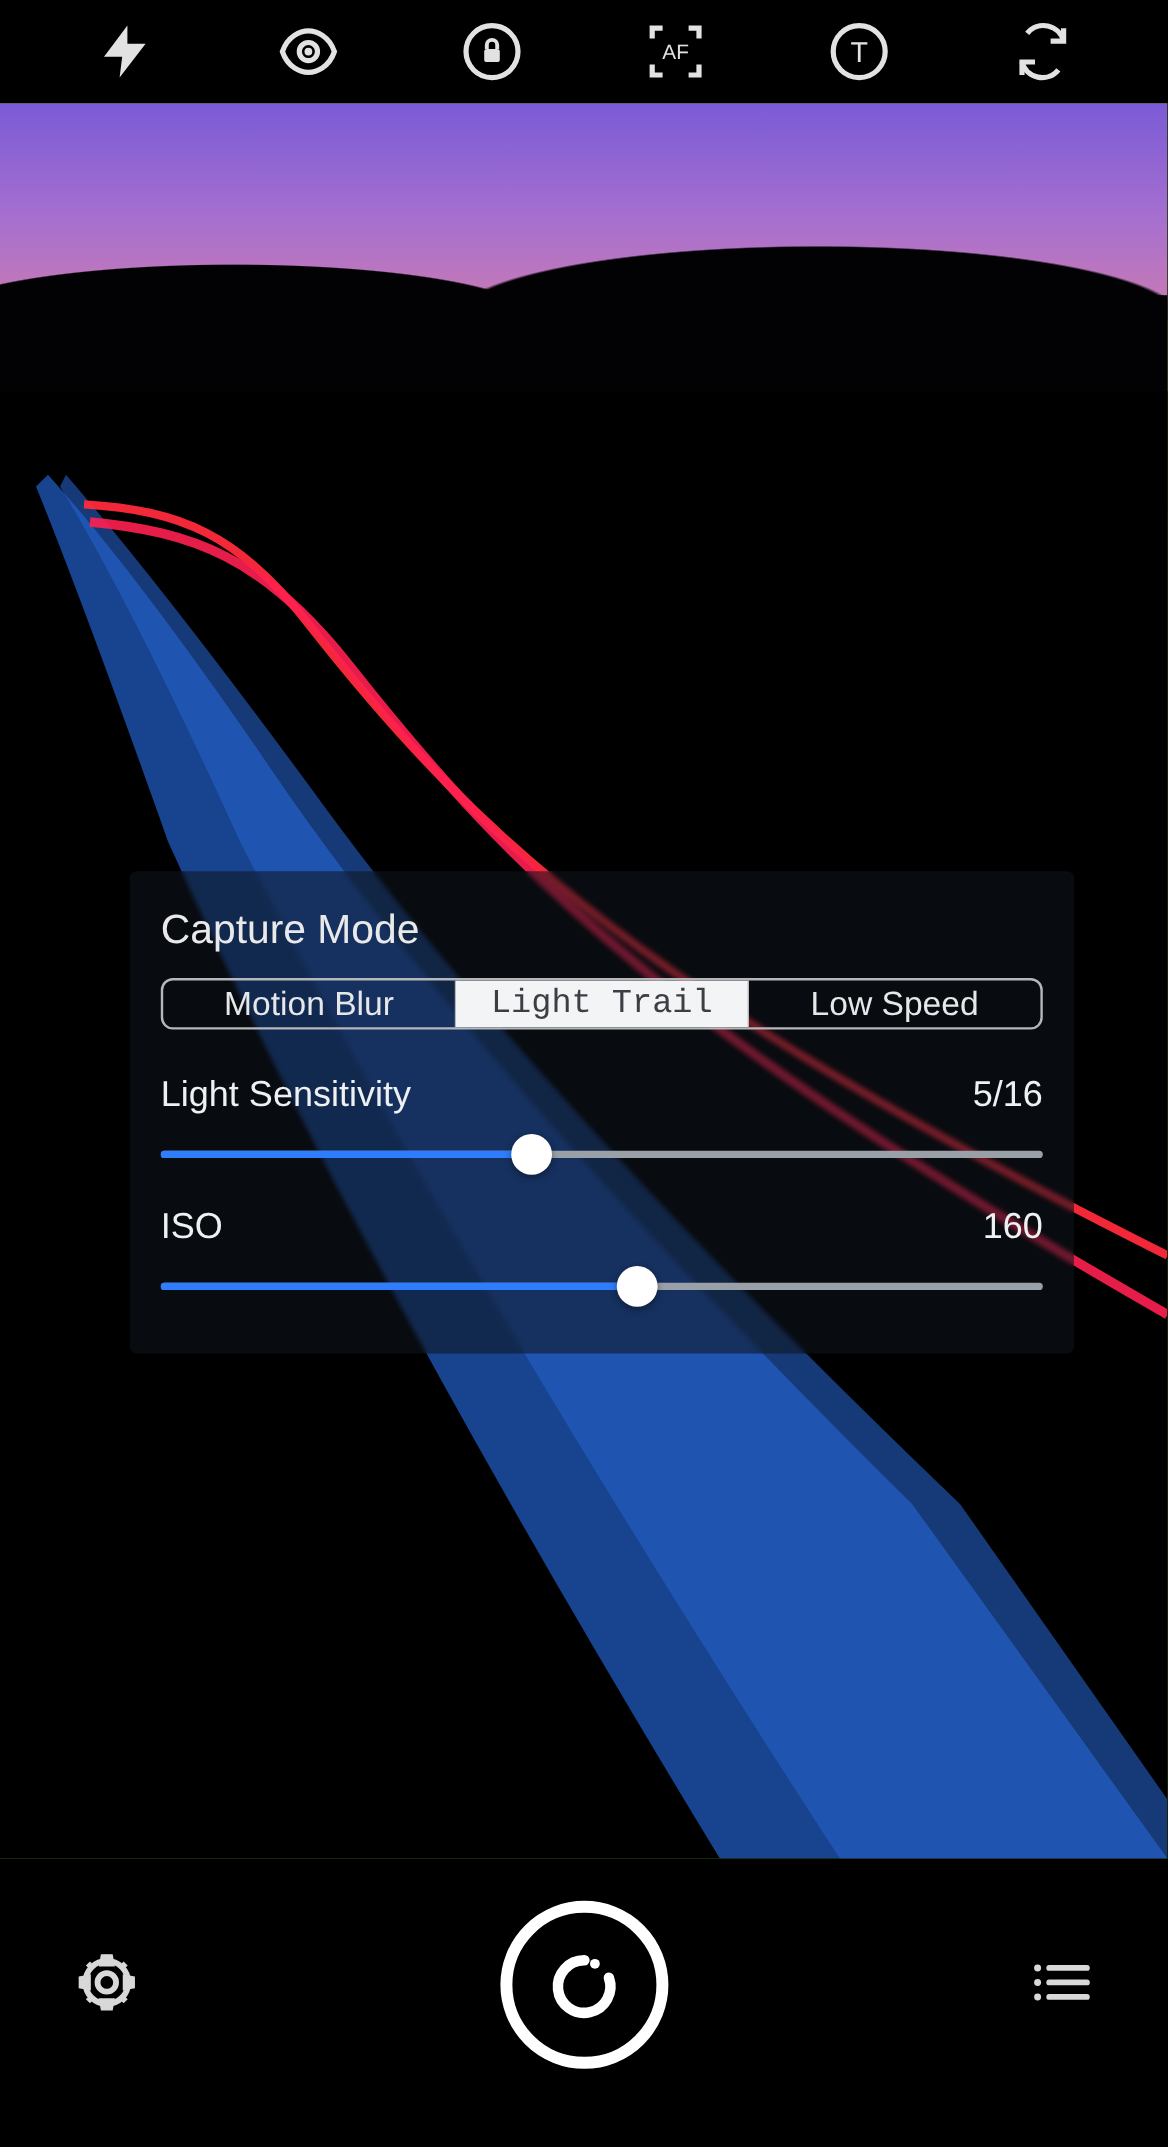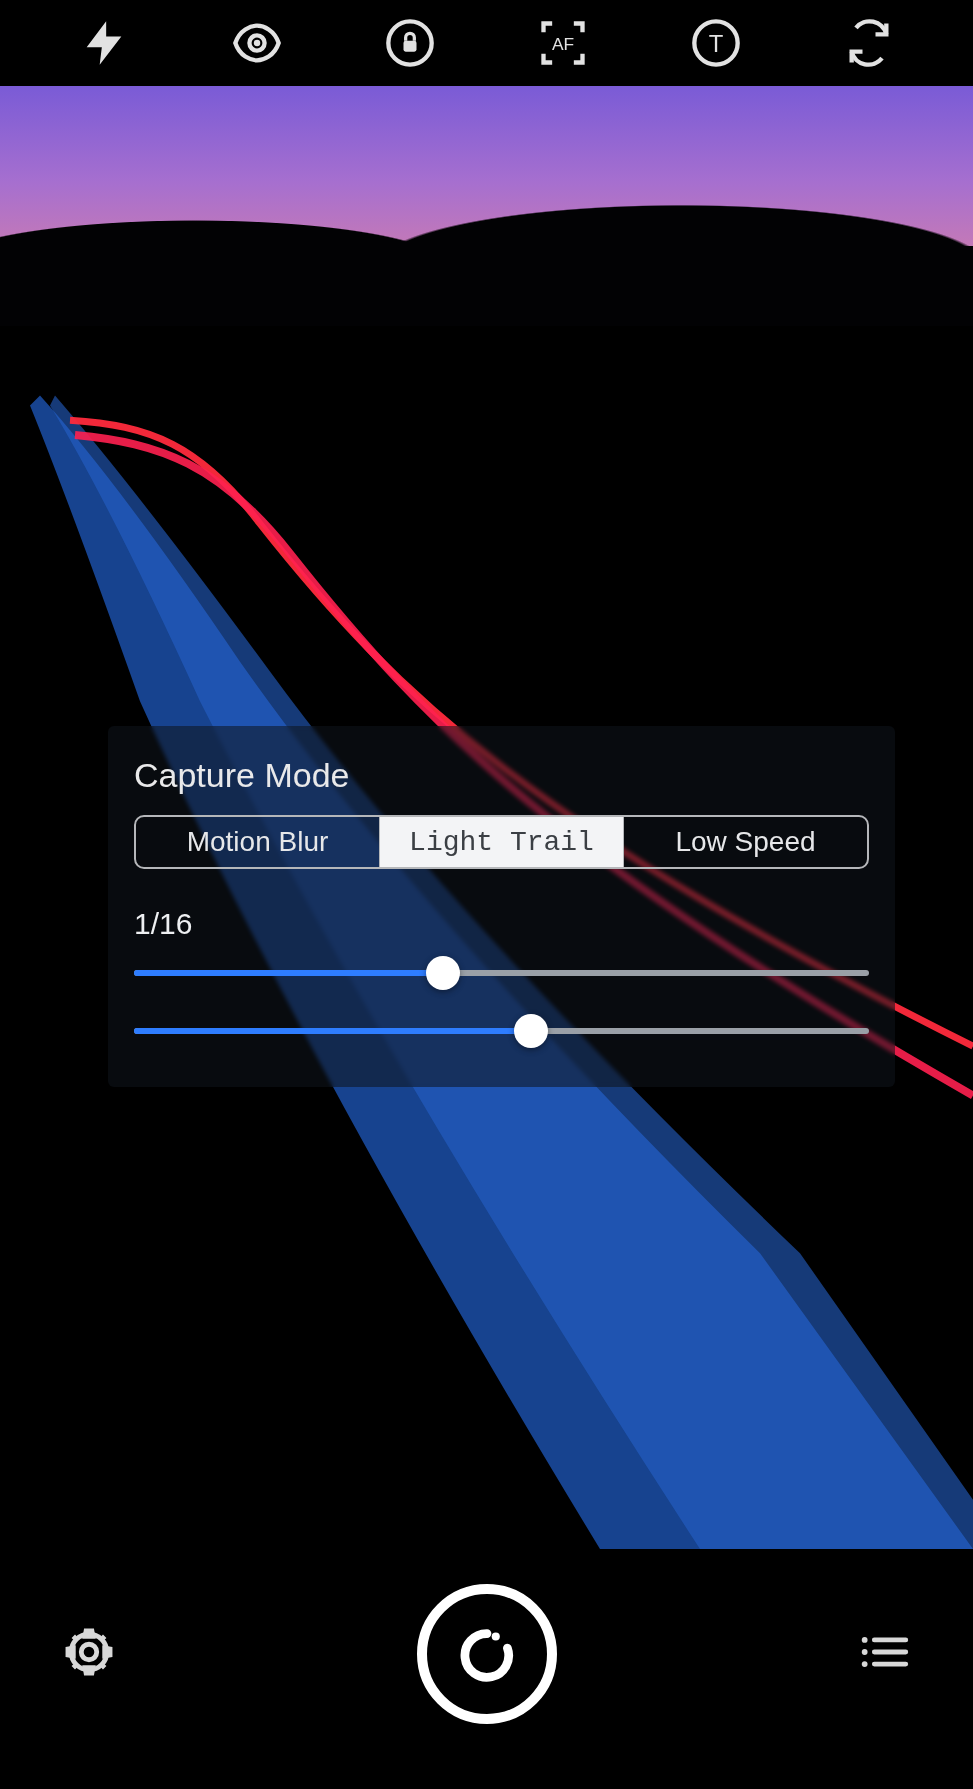--- a/index.html
+++ b/index.html
@@ -99,21 +99,21 @@
     font-size: 34px;
     color: #e9e9ea;
     margin-bottom: 20px;
   }
   .seg {
     display: flex;
     border: 2px solid #b5b7ba;
     border-radius: 10px;
     overflow: hidden;
     margin-bottom: 38px;
-    height: 54px;
+    height: 43px;
   }
   .seg-item {
     flex: 1;
     display: flex;
     align-items: center;
     justify-content: center;
     font-size: 28px;
     color: #e6e7e9;
     cursor: pointer;
     border-right: 1px solid #b5b7ba;
@@ -254,31 +254,36 @@
       <div class="panel-title">Capture Mode</div>
 
       <div class="seg">
         <div class="seg-item">Motion Blur</div>
         <div class="seg-item active">Light Trail</div>
         <div class="seg-item">Low Speed</div>
       </div>
 
       <div class="row">
         <div class="row-head">
-          <span>1/16</span>
+          <span>Light Sensitivity</span>
+          <span>5/16</span>
         </div>
         <div class="slider">
           <div class="track-bg"></div>
           <div class="track-fill" style="width:42%"></div>
           <div class="thumb" style="left:42%"></div>
         </div>
       </div>
 
 
       <div class="row" style="margin-bottom:6px;">
+        <div class="row-head">
+          <span>ISO</span>
+          <span>160</span>
+        </div>
         <div class="slider">
           <div class="track-bg"></div>
           <div class="track-fill" style="width:54%"></div>
           <div class="thumb" style="left:54%"></div>
         </div>
       </div>
     </div>
   </div>
 
   <div class="bottom-bar">

